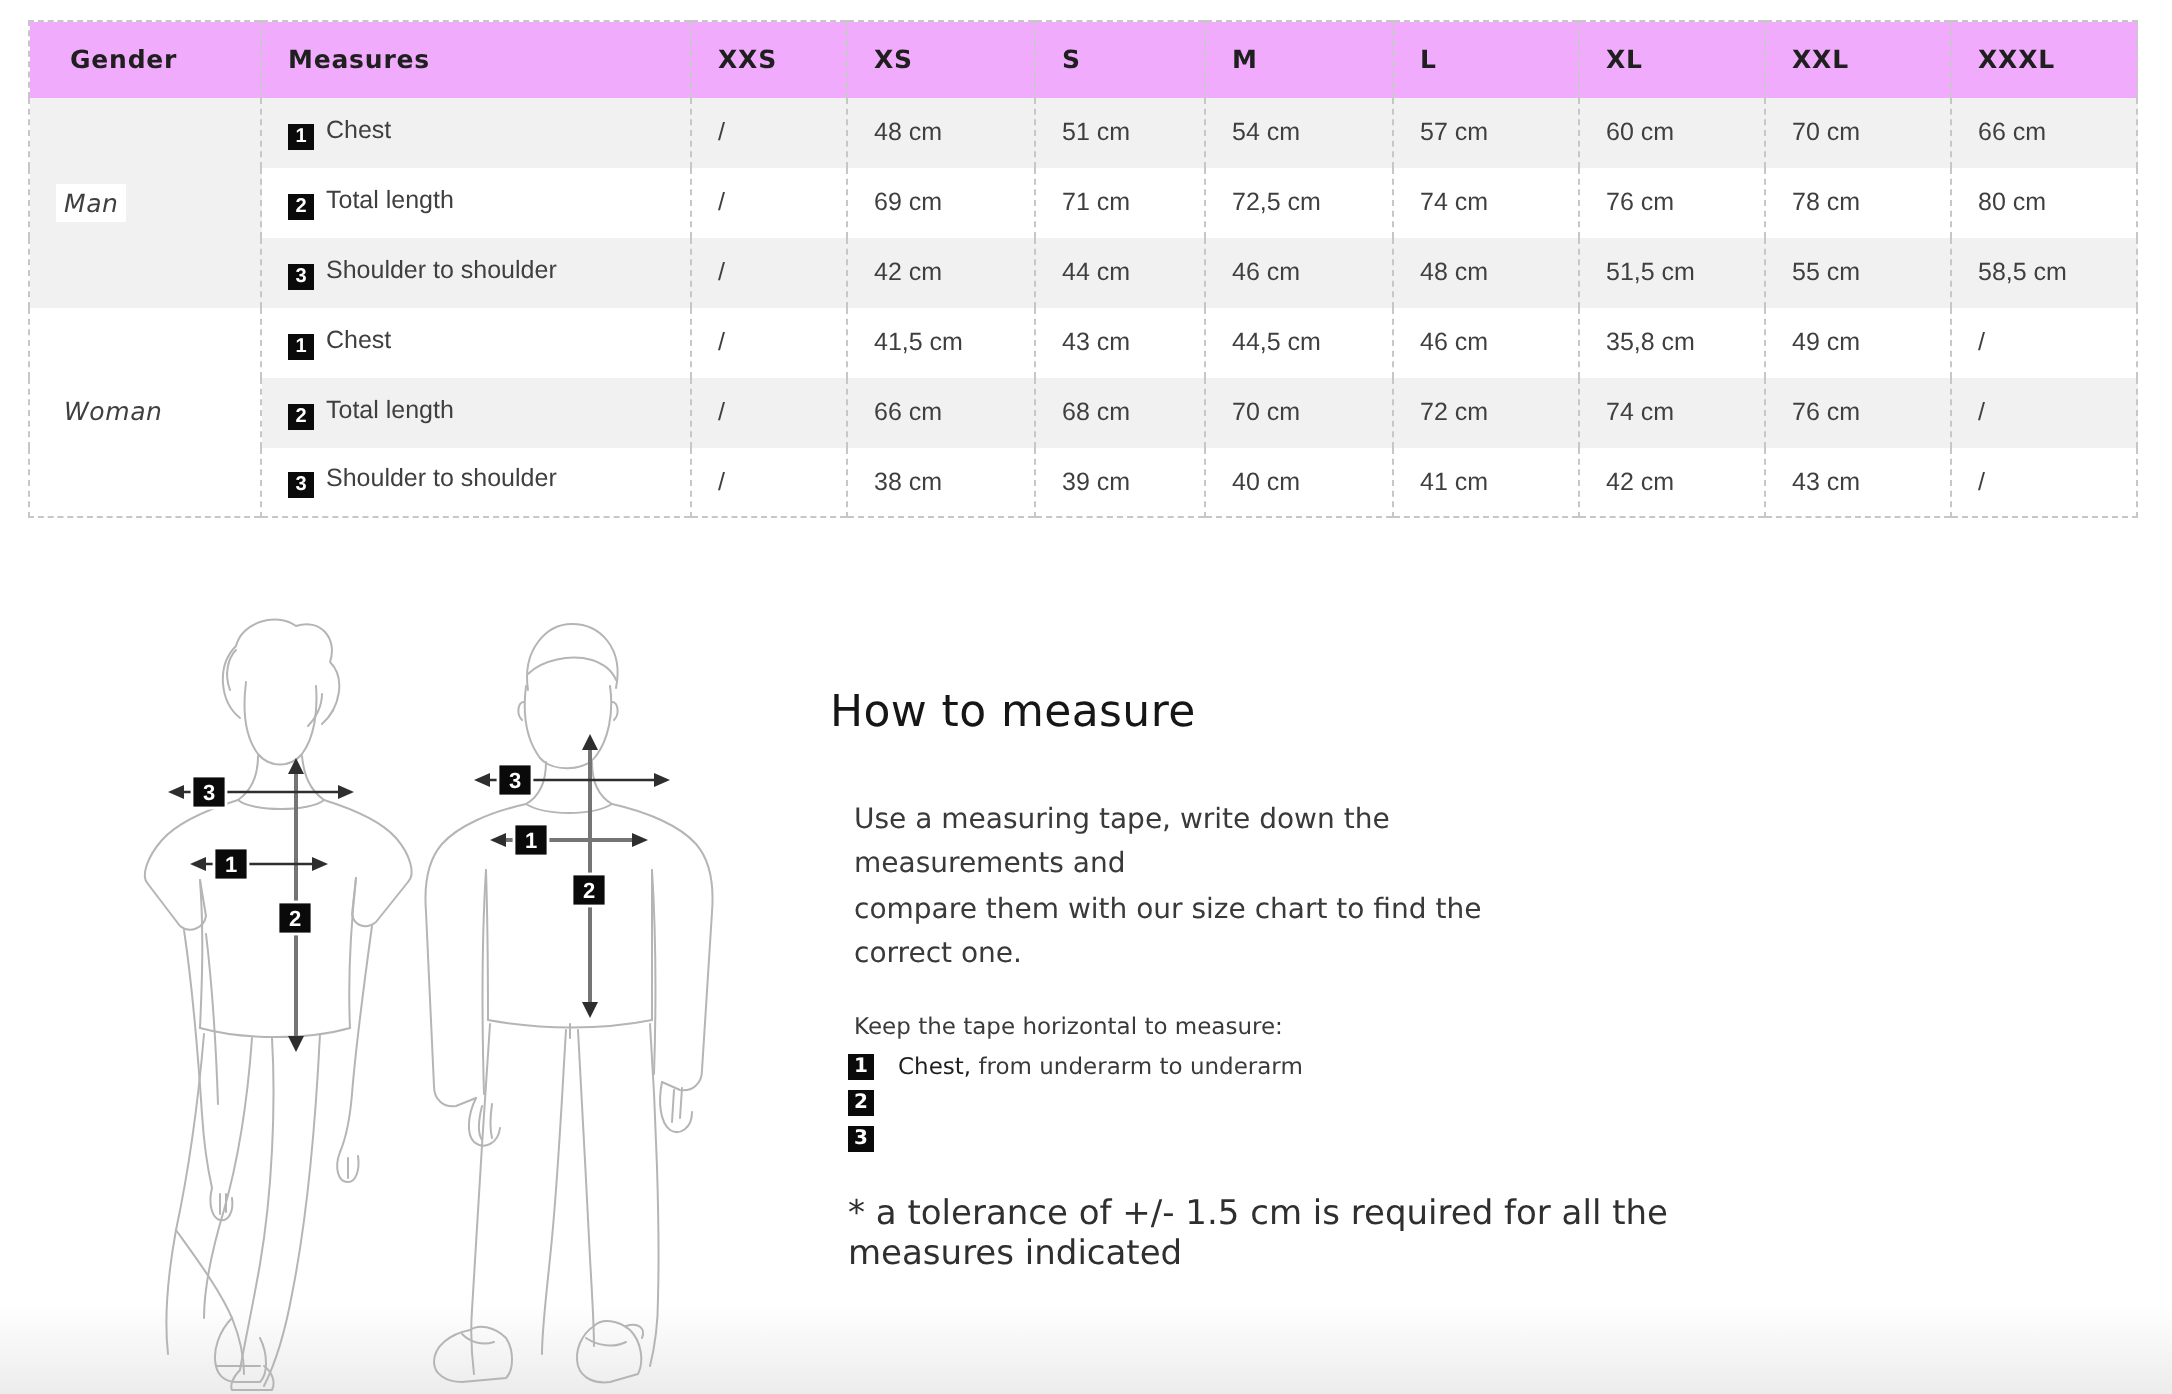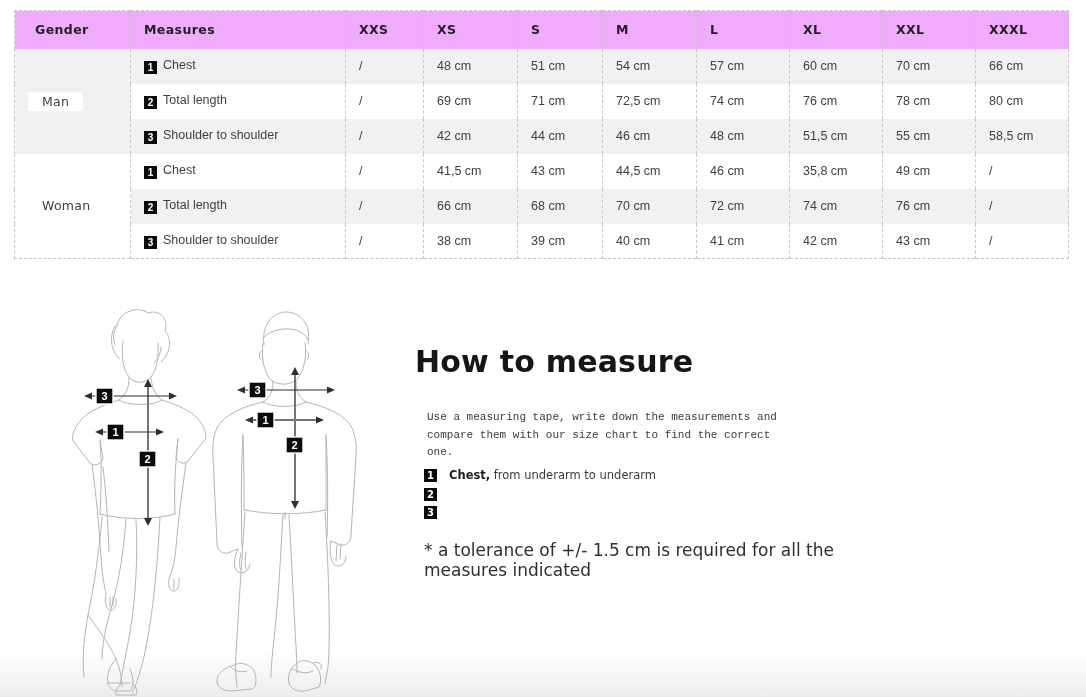--- a/index.html
+++ b/index.html
@@ -18,50 +18,50 @@
      font-size:12.5px; letter-spacing:.4px; color:#1f1f1f; background:#f0abfc;
   }
   table.size-table th.col-gender { padding-left:20px; }
   table.size-table td { height:35px; padding-left:13px; font-size:12.5px; color:#3f3f3f; }
   tr.row-gray td { background:#f1f1f1; }
   tr.row-white td { background:#ffffff; }
   td.gender-cell { background:#f1f1f1 !important; padding-left:16px;
      font-family:"DejaVu Sans","Liberation Sans",sans-serif; font-size:12.5px;
      color:#1f1f1f; letter-spacing:.3px; }
   td.gender-cell.woman { background:#ffffff !important; }
-  td.gender-cell .gender-chip { background:#ffffff; padding:2px 14px; }
+  td.gender-cell .gender-chip { background:#ffffff; padding:2px 4px;font-style:italic; }
   .measure-cell { color:#3a3a3a; }
   .num-badge { display:inline-block; width:13px; height:13px; background:#0a0a0a;
      color:#ffffff; font-size:10px; font-weight:bold; line-height:13px;
      text-align:center; margin-right:6px; vertical-align:-2px; }
 
   
   .figure-svg { position:absolute; z-index:2; }
   #woman-fig { left:66px; top:307px; }
   #man-fig   { left:201px; top:307px; }
   .sketch { fill:none; stroke:#b5b5b5; stroke-width:1; stroke-linecap:round; stroke-linejoin:round; }
   .arrow-thin  { stroke:#2e2e2e; stroke-width:1.2; }
   .arrow-thick { stroke:#757575; stroke-width:2; }
   .arrow-head  { fill:#2e2e2e; stroke:none; }
   .svg-badge-rect { fill:#0a0a0a; stroke:#ffffff; stroke-width:1.4; }
   .svg-badge-text { fill:#ffffff; font-size:11px; font-weight:bold;
      font-family:"Liberation Sans",sans-serif; }
 
   
   .howto { position:absolute; left:415px; top:344px; width:470px;
      font-family:"DejaVu Sans","Liberation Sans",sans-serif; color:#3a3a3a; }
-  .howto-title { font-size:30px; font-weight:bold; color:#161616; letter-spacing:.2px; }
-  .howto-intro { margin:30px 0 0 12px; font-size:11px; line-height:1.6;
-     white-space:pre-line; max-width:360px;font-family:Liberation Mono, monospace; }
+  .howto-title { font-size:22px; font-weight:normal; color:#161616; letter-spacing:.2px; }
+  .howto-intro { margin:30px 0 0 12px; font-size:14px; line-height:1.6;
+     white-space:pre-line; max-width:360px; }
   .howto-keep { margin:17px 0 0 12px; font-size:11.5px; }
   .howto-steps { margin:7px 0 0 9px; list-style:none; }
   .howto-steps li { display:flex; align-items:flex-start; margin-top:5px;
      font-size:11.5px; line-height:1.2; }
   .howto-steps .num-badge { margin-right:12px; flex:0 0 13px; margin-top:0; }
-  .step-bold { font-weight:bold; color:#1d1d1d; white-space:pre; }
+  .step-bold { font-weight:normal; color:#1d1d1d; white-space:pre; }
   .howto-footnote { margin:21px 0 0 9px; font-size:17px; color:#2f2f2f; }
 
   .bottom-fade { position:absolute; left:0; right:0; bottom:0; height:45px; z-index:1;
      background:linear-gradient(180deg, rgba(238,238,238,0) 0%, #ececec 100%); }
 </style>
 </head>
 <body>
 
 <div class="size-table-wrap">
 <table class="size-table">
@@ -273,20 +273,21 @@
       <rect class="svg-badge-rect" x="85" y="130" width="17" height="16"></rect>
       <text class="svg-badge-text" x="93.5" y="142" text-anchor="middle">2</text>
     </g>
   </g>
 </svg>
 
 <div class="howto">
   <div class="howto-title">How to measure</div>
   <p class="howto-intro">Use a measuring tape, write down the measurements and
 compare them with our size chart to find the correct one.</p>
+  <p class="howto-keep">Keep the tape horizontal to measure:</p>
   <ul class="howto-steps">
     <li>
       <span class="num-badge">1</span>
       <span><span class="step-bold">Chest,</span> <span>from underarm to underarm</span></span>
     </li>
     <li>
       <span class="num-badge">2</span>
     </li>
     <li>
       <span class="num-badge">3</span>

